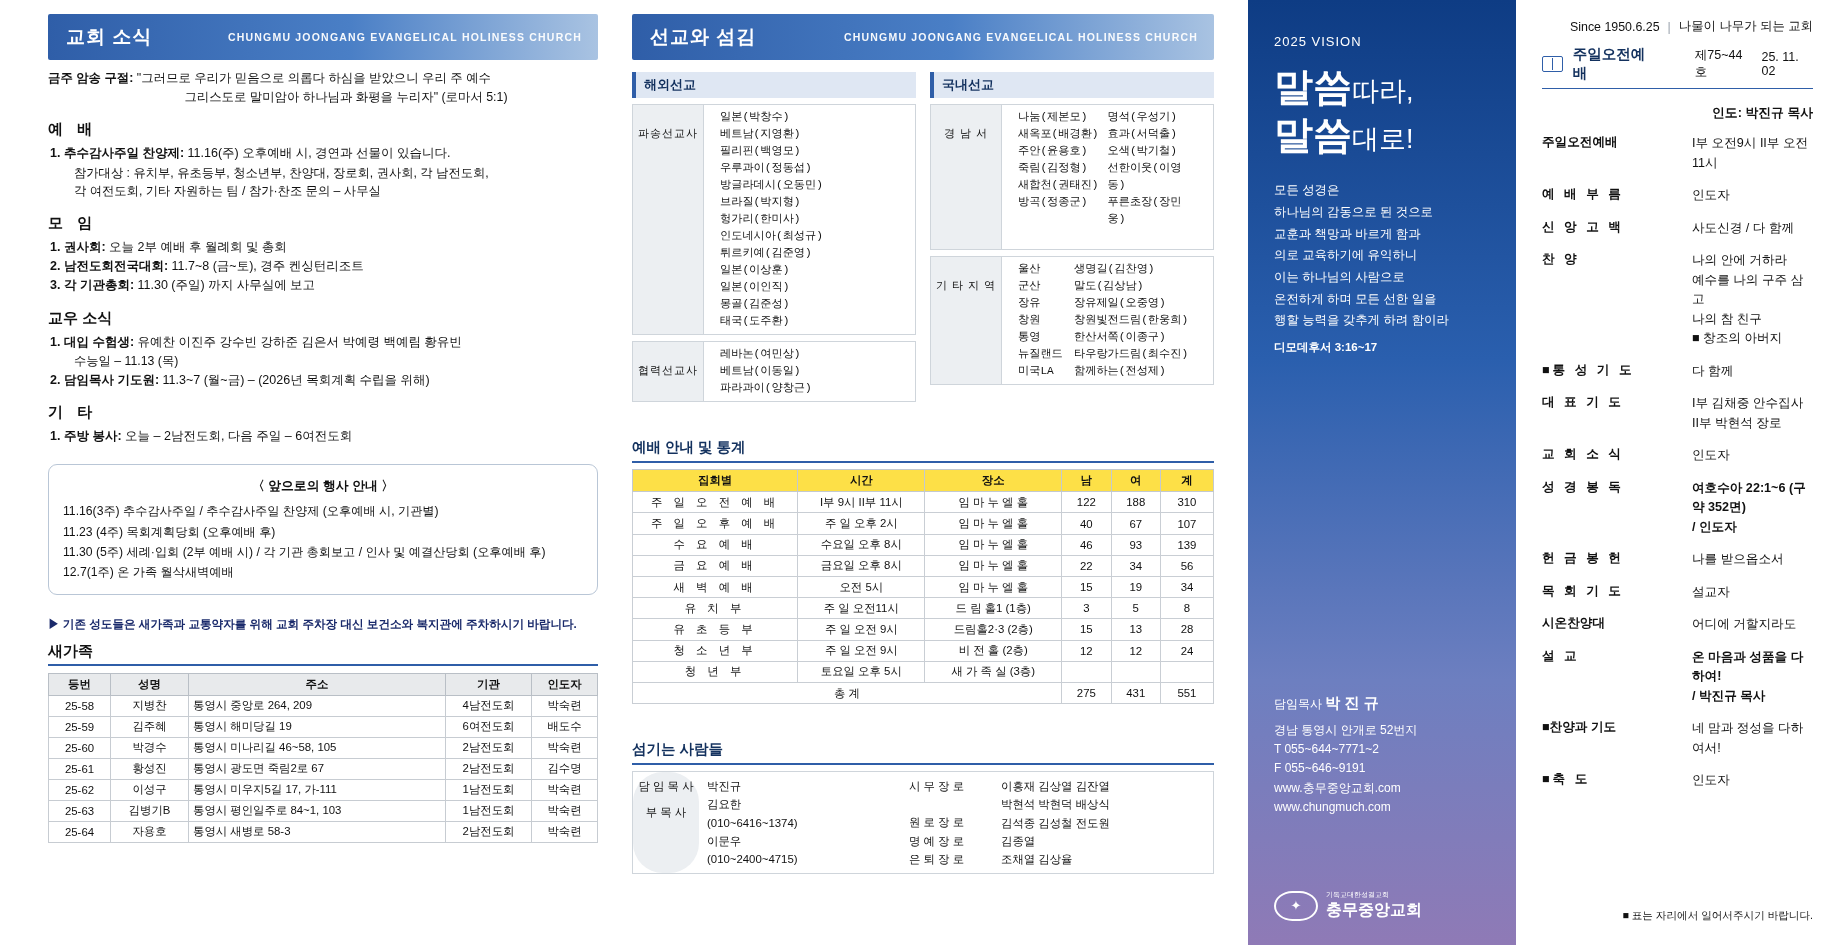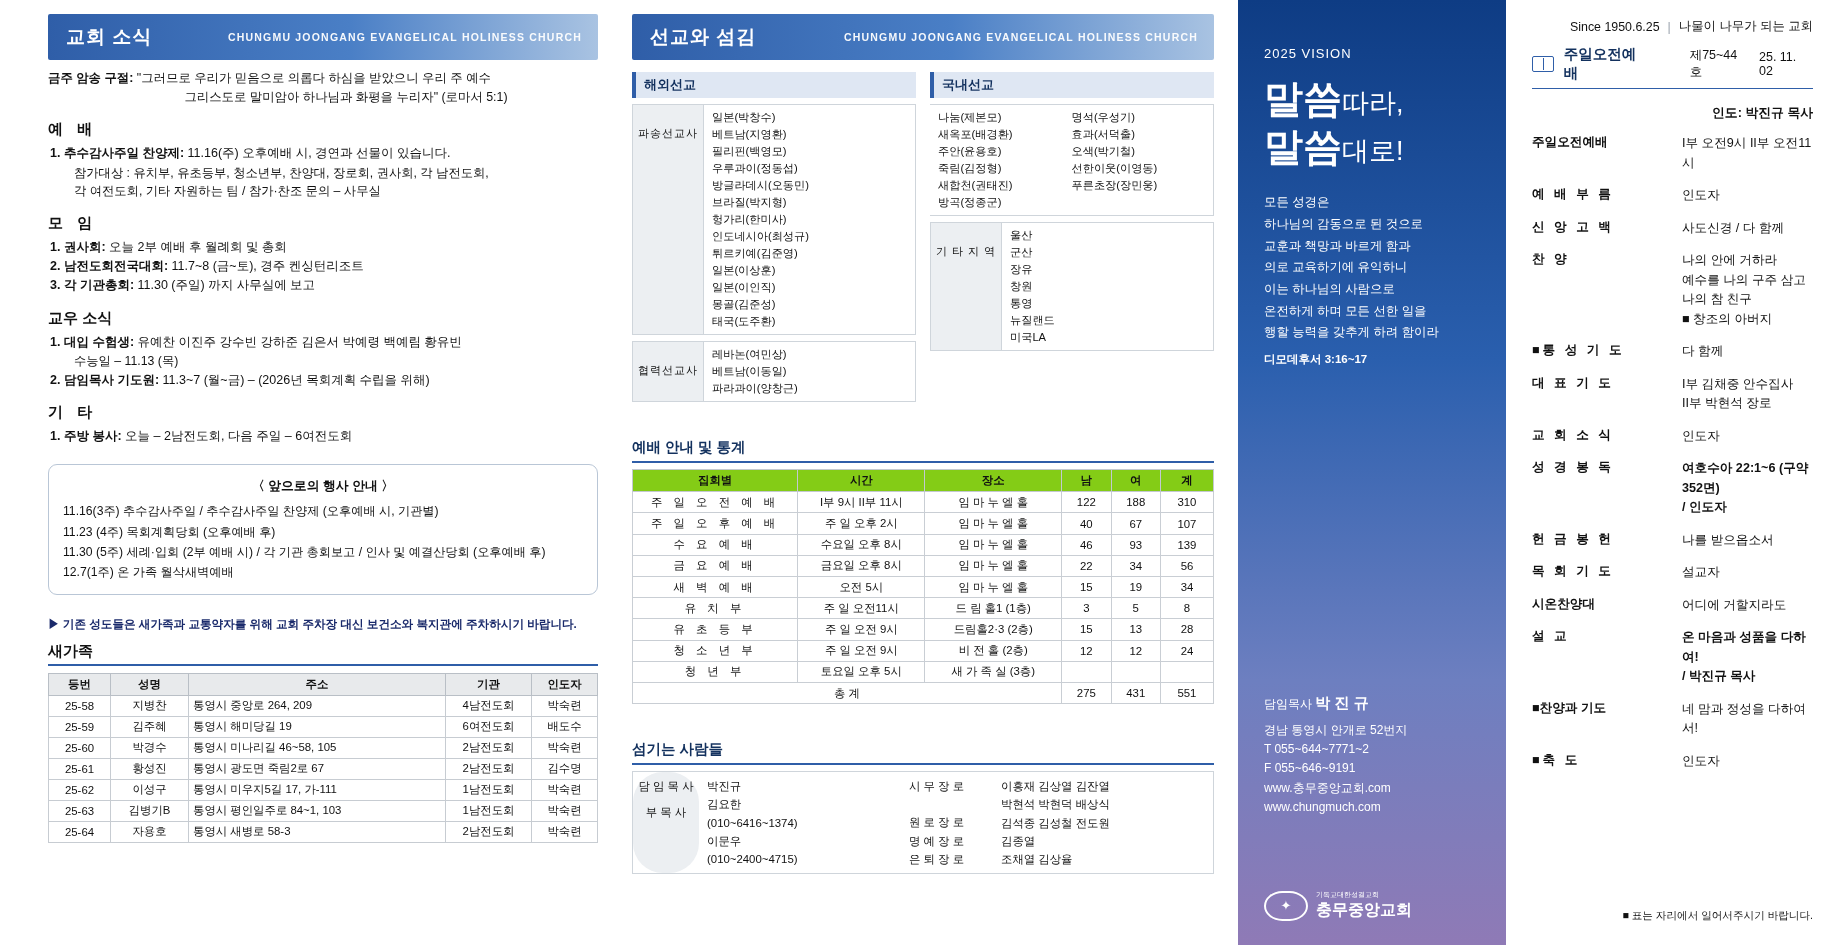--- a/index.html
+++ b/index.html
@@ -63,41 +63,41 @@
   .mini-h {
     background:#dfe7f3; border-left:4px solid #2f5ea8; font-size:13px; font-weight:bold;
     padding:4px 8px; color:#13315e;
   }
   .miss-box { flex:1; }
   .miss-table { display:flex; font-size:11.2px; line-height:1.52; margin-top:6px; }
   .miss-label {
     width:72px; background:#eceff2; border:1px solid #cfd5db; text-align:center;
     padding-top:20px; font-size:11px; letter-spacing:1px;
   }
-  .miss-body { flex:1; border:1px solid #cfd5db; border-left:none; padding:4px 8px; }
+  .miss-body { flex:1; border:1px solid #cfd5db; border-left:none; padding:4px 16px;font-family:Liberation Mono, monospace; }
   .miss-two { display:flex; }
   .miss-two > div { flex:1; }
 
   .sec2-h { font-size:14.5px; font-weight:bold; color:#13315e; margin:36px 0 4px; }
   .sec2-rule { border-bottom:2px solid #2f5ea8; margin-bottom:6px; }
 
   table.stat { border-collapse:collapse; width:100%; font-size:11.4px; }
-  table.stat th { background:#84cc16; border:1px solid #c3c9d0; padding:3px 2px; font-weight:bold; }
+  table.stat th { background:#fde047; border:1px solid #c3c9d0; padding:3px 2px; font-weight:bold; }
   table.stat td { border:1px solid #c9ced4; padding:2.6px 4px; text-align:center; }
   table.stat td.l { letter-spacing:4px; }
 
   .serve { display:flex; font-size:11.4px; line-height:1.6; margin-top:6px; }
   .serve .bd { flex:1; border:1px solid #cfd5db; border-left:none; padding:5px 10px; display:flex; }
   .serve .bd > div { flex:1;border-radius:30px; }
 
   
   .col3 {
     width:268px;
     background:linear-gradient(180deg,#0e3c84 0%, #2a5fae 38%, #6d7fc0 72%, #8f7ab6 100%);
-    color:#fff; padding:46px 26px; position:relative;
+    color:#fff; padding:34px 26px; position:relative;margin-left:10px;
   }
   .vision-since { font-size:13px; letter-spacing:1px; margin-bottom:14px; }
   .vision-big { font-size:39px; font-weight:bold; line-height:1.22; }
   .vision-big .sm { font-size:27px; font-weight:normal; }
   .vision-body { margin-top:22px; font-size:12.4px; line-height:1.75; }
   .vision-ref { margin-top:8px; font-size:11.5px; font-weight:bold; }
   .pastor { position:absolute; left:26px; bottom:128px; font-size:12px; line-height:1.6; }
   .pastor .nm { font-size:15px; font-weight:bold; }
   .logo { position:absolute; left:26px; bottom:24px; display:flex; align-items:center; gap:8px; }
   .logo .mark {
@@ -299,20 +299,21 @@
             <div>레바논(여민상)</div>
             <div>베트남(이동일)</div>
             <div>파라과이(양창근)</div>
           </div>
         </div>
       </div>
 
       <div class="miss-box">
         <div class="mini-h">국내선교</div>
         <div class="miss-table">
+          <div class="miss-label">경 남 서</div>
           <div class="miss-body miss-two">
             <div>
               <div>나눔(제본모)</div>
               <div>새옥포(배경환)</div>
               <div>주안(윤용호)</div>
               <div>죽림(김정형)</div>
               <div>새합천(권태진)</div>
               <div>방곡(정종군)</div>
             </div>
             <div>
@@ -330,20 +331,29 @@
           <div class="miss-body miss-two">
             <div style="flex:0 0 56px">
               <div>울산</div>
               <div>군산</div>
               <div>장유</div>
               <div>창원</div>
               <div>통영</div>
               <div>뉴질랜드</div>
               <div>미국LA</div>
             </div>
+            <div>
+              <div>생명길(김찬영)</div>
+              <div>말도(김상남)</div>
+              <div>장유제일(오중영)</div>
+              <div>창원빛전드림(한웅희)</div>
+              <div>한산서쪽(이종구)</div>
+              <div>타우랑가드림(최수진)</div>
+              <div>함께하는(전성제)</div>
+            </div>
           </div>
         </div>
       </div>
     </div>
 
     <div class="sec2-h">예배 안내 및 통계</div>
     <div class="sec2-rule"></div>
     <table class="stat">
       <thead>
         <tr>

